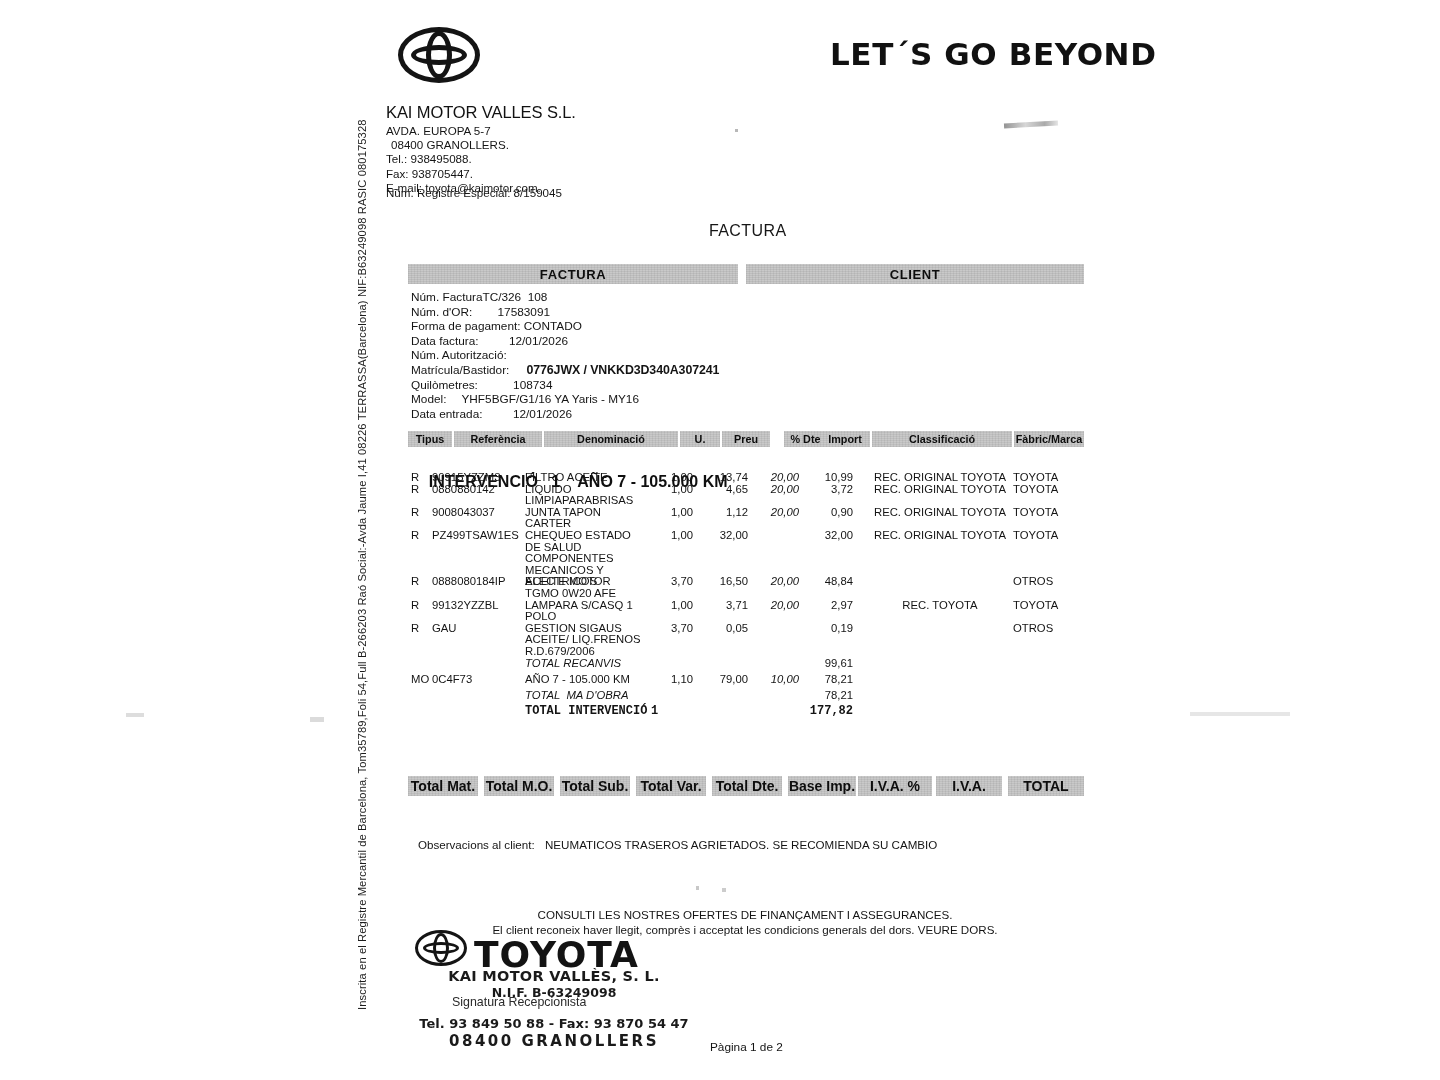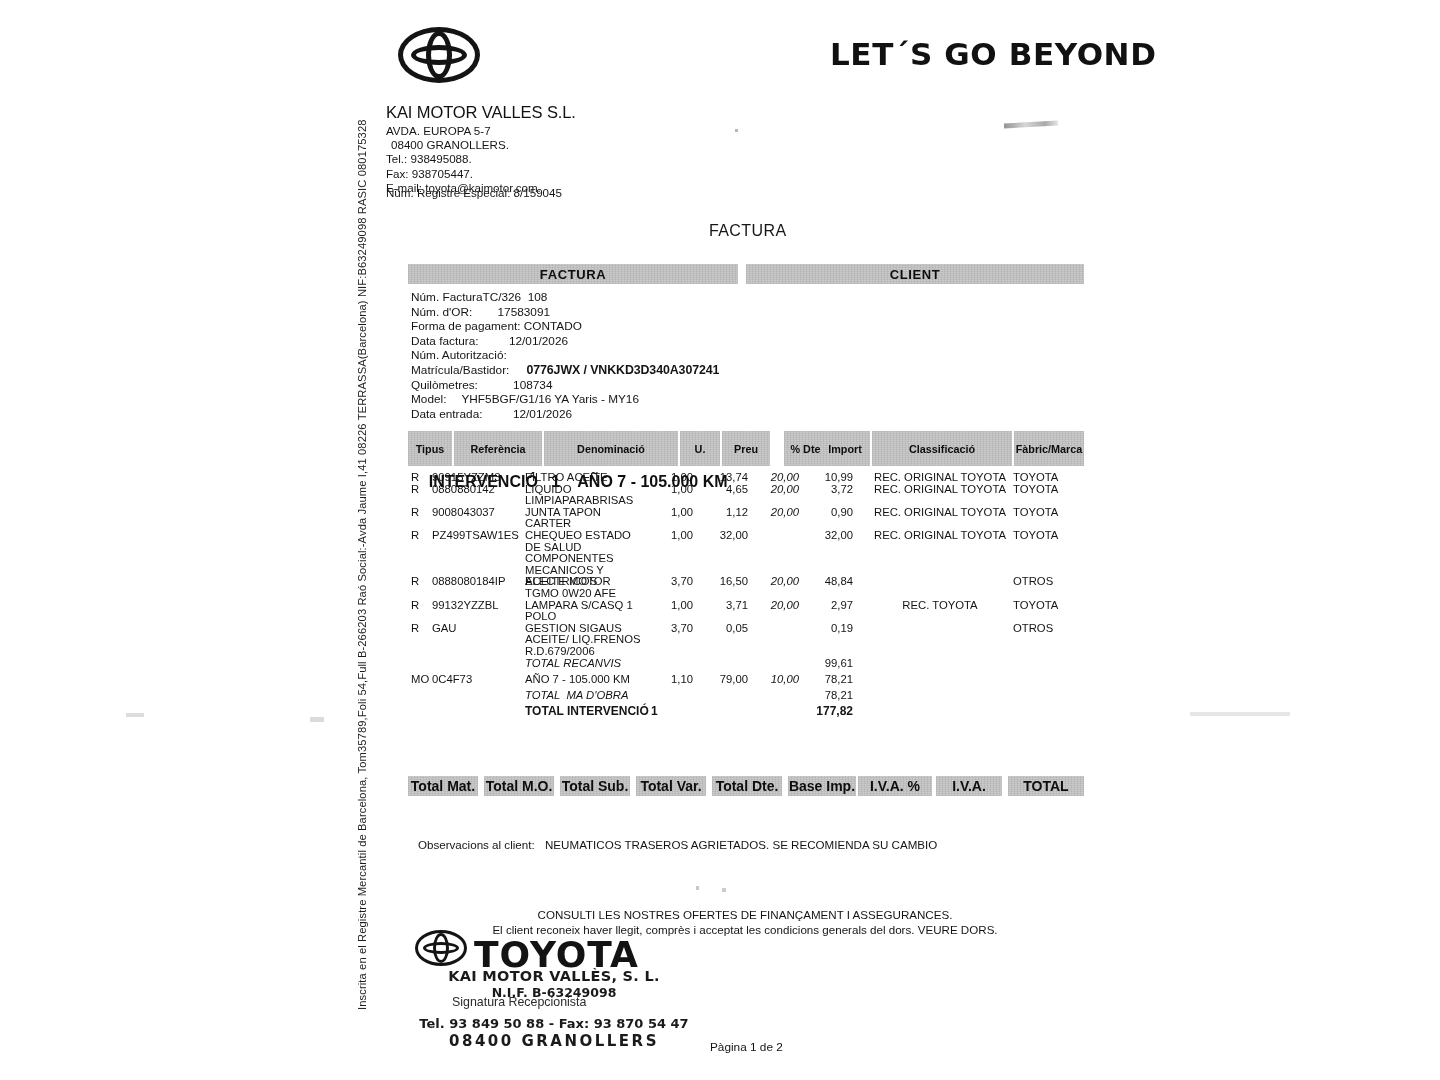--- a/index.html
+++ b/index.html
@@ -157,21 +157,21 @@
   .thead {
     position: absolute;
     left: 408px;
     top: 431px;
     width: 676px;
     height: 19px;
   }
   .th {
     position: absolute;
     top: 0;
-    height: 35px;
+    height: 16px;
     background:
       repeating-linear-gradient(0deg, rgba(0,0,0,.05) 0 1px, rgba(0,0,0,0) 1px 2px),
       repeating-linear-gradient(90deg, rgba(0,0,0,.05) 0 1px, rgba(0,0,0,0) 1px 3px),
       #c9c9c9;
     display: flex;
     align-items: center;
     justify-content: center;
     font-size: 10.8px;
     font-weight: bold;
     color: #0d0d0d;
@@ -201,21 +201,21 @@
   .c-ref    { left: 24px;  width: 108px; }
   .c-denom  { left: 117px; width: 120px; }
   .c-u      { left: 243px; width: 42px;  text-align: right; }
   .c-preu   { left: 295px; width: 45px;  text-align: right; }
   .c-dte    { left: 347px; width: 44px;  text-align: right; font-style: italic; }
   .c-import { left: 397px; width: 48px;  text-align: right; }
   .c-class  { left: 458px; width: 148px; text-align: center; }
   .c-fabr   { left: 605px; width: 72px; }
 
   .trow-label { font-style: italic; }
-  .trow-bold  { font-weight: bold; }
+  .trow-bold  { font-weight: bold; font-family: Liberation Mono, monospace; }
 
   
   .totbar { position: absolute; top: 774px; height: 20px; }
   .totbox {
     position: absolute;
     top: 2px;
     height: 20px;
     background:
       repeating-linear-gradient(0deg, rgba(0,0,0,.05) 0 1px, rgba(0,0,0,0) 1px 2px),
       repeating-linear-gradient(90deg, rgba(0,0,0,.05) 0 1px, rgba(0,0,0,0) 1px 3px),

